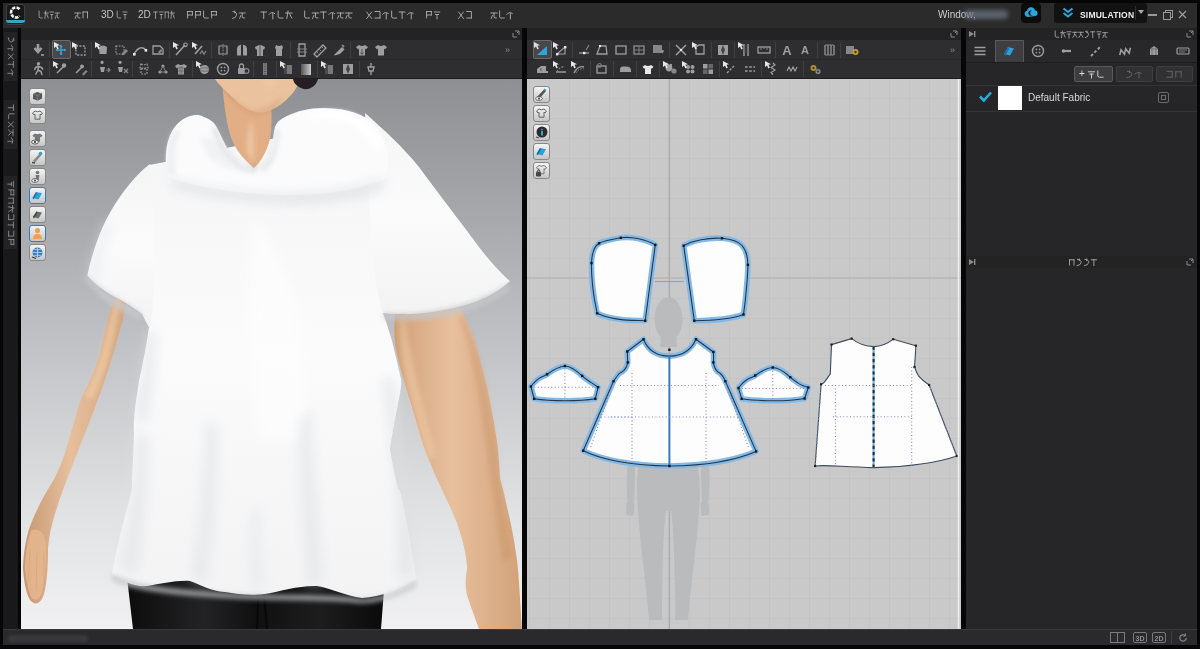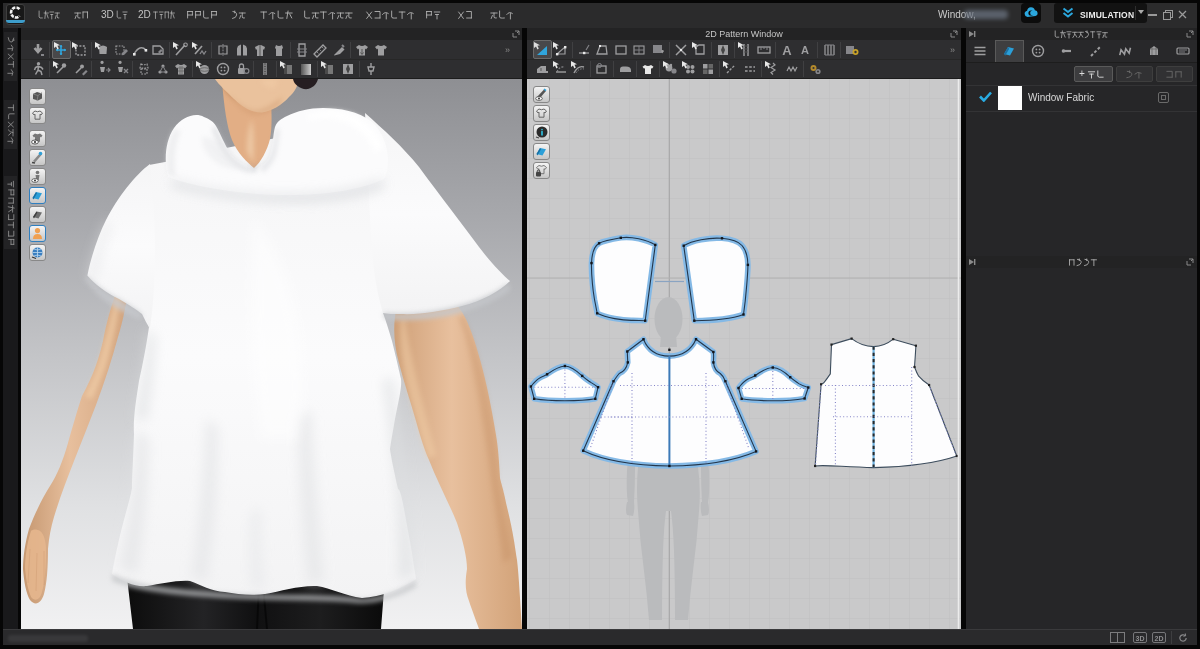--- a/index.html
+++ b/index.html
@@ -590,21 +590,20 @@
       </svg>
     </div>
     <div class="abs" style="left:29px;top:244px;width:17px;height:17px;background:linear-gradient(#f4f4f4,#c6c6c6);border:1px solid #888;border-radius:3px;box-sizing:border-box">
       <svg width="15" height="15" viewBox="0 0 15 15" style="display:block">
         <circle cx="7.5" cy="7.5" r="5" fill="#3a7fc1"></circle>
         <path d="M2.5,7.5 h10 M7.5,2.5 v10 M4,4 q3.5,2 7,0 M4,11 q3.5,-2 7,0" stroke="#bcd8ee" stroke-width=".8" fill="none"></path>
         <path d="M2,12 l4,1.5" stroke="#333" stroke-width="1.2"></path>
       </svg>
     </div>
     <div class="abs" style="left:527px;top:28px;width:434px;height:12px;background:#232324"></div>
-    <div class="abs" style="left:527px;top:29px;width:434px;height:11px;color:#c6c6c6;font-size:9px;text-align:center">2D Pattern Window</div>
     <svg class="abs" style="left:950px;top:30px" width="8" height="8" viewBox="0 0 8 8" stroke="#8a8a8a" stroke-width="1" fill="none">
       <path d="M1,3 v4 h4 M3,1 h4 v4 M5,3 l2,-2"></path>
     </svg>
     <div class="abs" style="left:527px;top:40px;width:434px;height:39px;background:#2e2e30;border-bottom:1px solid #1c1c1c;box-sizing:border-box"></div>
     <div class="abs" style="left:527px;top:59px;width:434px;height:1px;background:#272727"></div>
     <div style="position:absolute;left:532.5px;top:40px;width:19px;height:19px;background:#48484a;border:1px solid #6a6a6a;border-radius:2px;box-sizing:border-box"></div>
     <div style="position:absolute;left:533.0px;top:41px;width:18px;height:18px">
       <svg width="18" height="18" viewBox="0 0 18 18" style="display:block">
         <path d="M4,14 L14,14 L14,5 Z" fill="#30a5dc"></path>
         <path d="M1,1 l0,6 l2,-1.6 l1.4,3 l1.4,-.8 l-1.4,-2.9 l2.6,-.4 z" fill="#ddd" stroke="none"></path>
@@ -1044,21 +1043,21 @@
       <svg width="18" height="9" viewBox="0 0 20 10" preserveAspectRatio="none" style="display:block" fill="none" stroke="#6a6a6a" stroke-width="1.00" stroke-linecap="round">
         <path transform="translate(0,0)" d="M2,1.5 H8 V8 M2,8 H8"></path>
         <path transform="translate(10,0)" d="M2,2 V8 M2,2 H8 M8,2 V8"></path>
       </svg>
     </div>
     <div class="abs" style="left:966px;top:85px;width:231px;height:1px;background:#333335"></div>
     <svg class="abs" style="left:979px;top:91px" width="13" height="11" viewBox="0 0 13 11">
       <path d="M1,5.5 L4.8,9.5 L12,1.5" stroke="#29abe2" stroke-width="2.6" fill="none"></path>
     </svg>
     <div class="abs" style="left:998px;top:86px;width:24px;height:24px;background:#fff"></div>
-    <div class="abs" style="left:1028px;top:92px;color:#d8d8d8;font-size:10px">Window Fabric</div>
+    <div class="abs" style="left:1028px;top:92px;color:#d8d8d8;font-size:10px">Default Fabric</div>
     <div class="abs" style="left:1158px;top:92px;width:9px;height:9px;border:1px solid #6a6a6a;border-radius:2px"></div>
     <div class="abs" style="left:1161px;top:95px;width:5px;height:5px;border:1px solid #6a6a6a;box-sizing:border-box"></div>
     <div class="abs" style="left:966px;top:111px;width:231px;height:1px;background:#333335"></div>
     <div class="abs" style="left:966px;top:256px;width:231px;height:12px;background:#232324"></div>
     <svg class="abs" style="left:968px;top:258px" width="8" height="8" viewBox="0 0 8 8" fill="#8a8a8a">
       <path d="M1,1 l5,3 -5,3 z"></path>
       <path d="M6,1 h1.4 v6 h-1.4 z"></path>
     </svg>
     <div style="position:absolute;left:1068.0px;top:257.5px;">
       <svg width="30" height="9" viewBox="0 0 40 10" preserveAspectRatio="none" style="display:block" fill="none" stroke="#c2c2c2" stroke-width="0.95" stroke-linecap="round">

